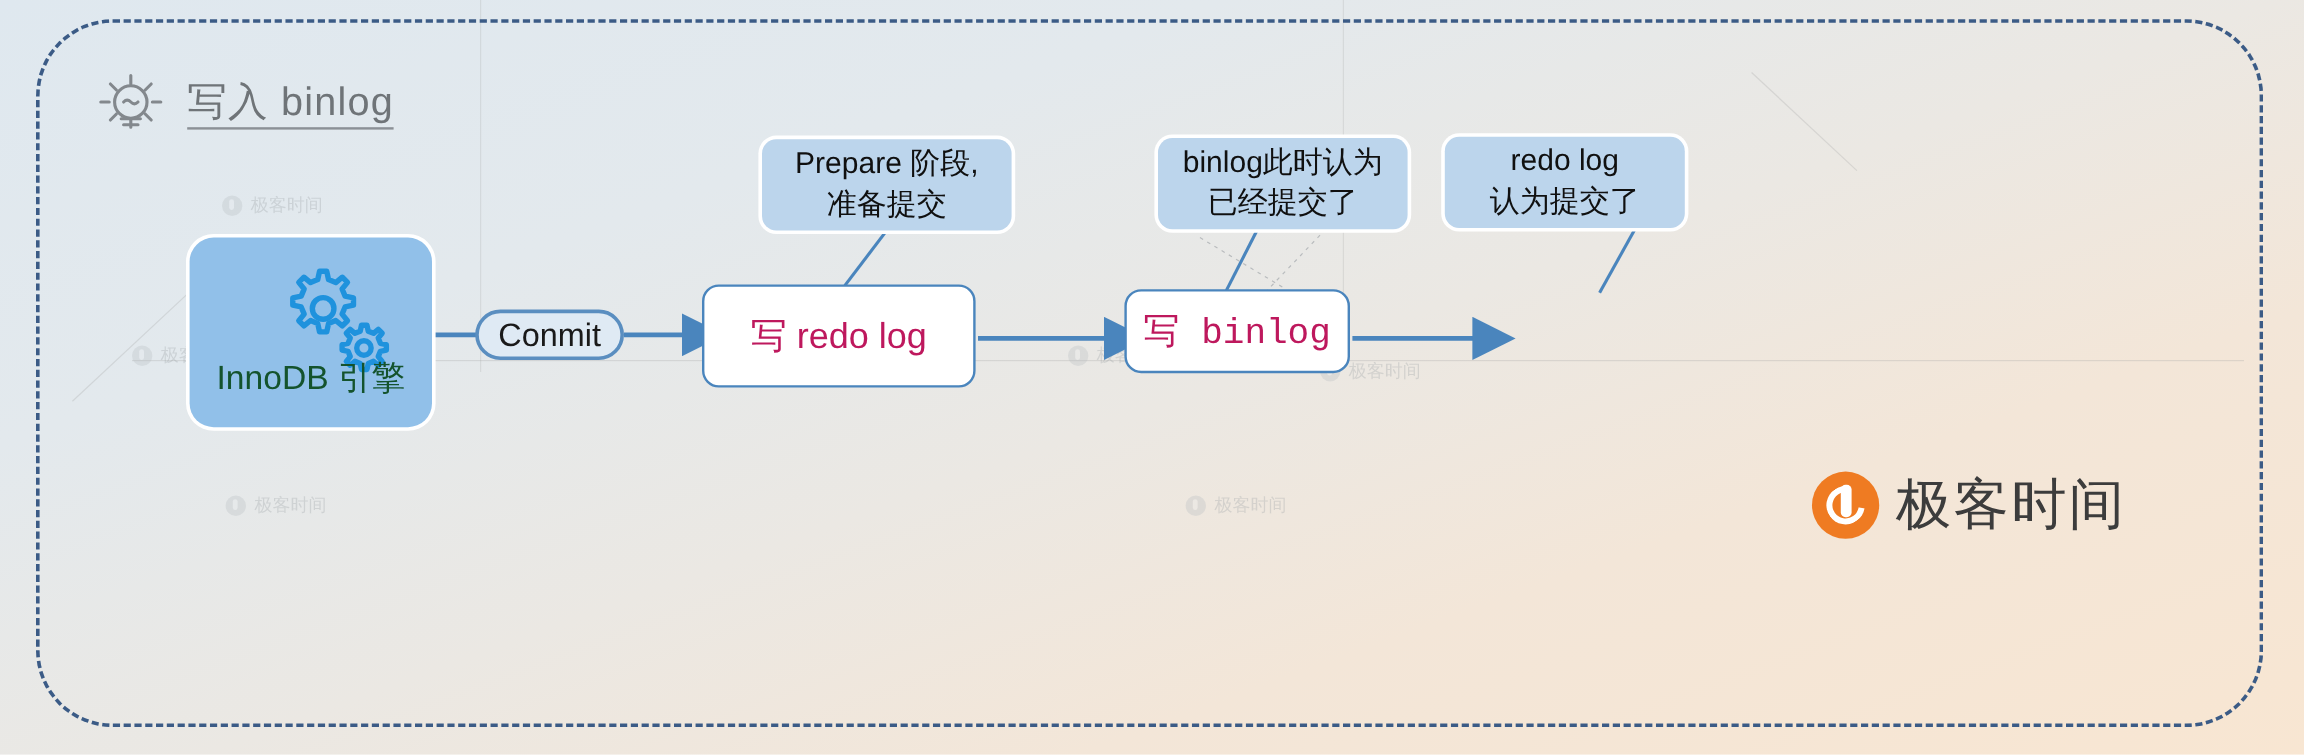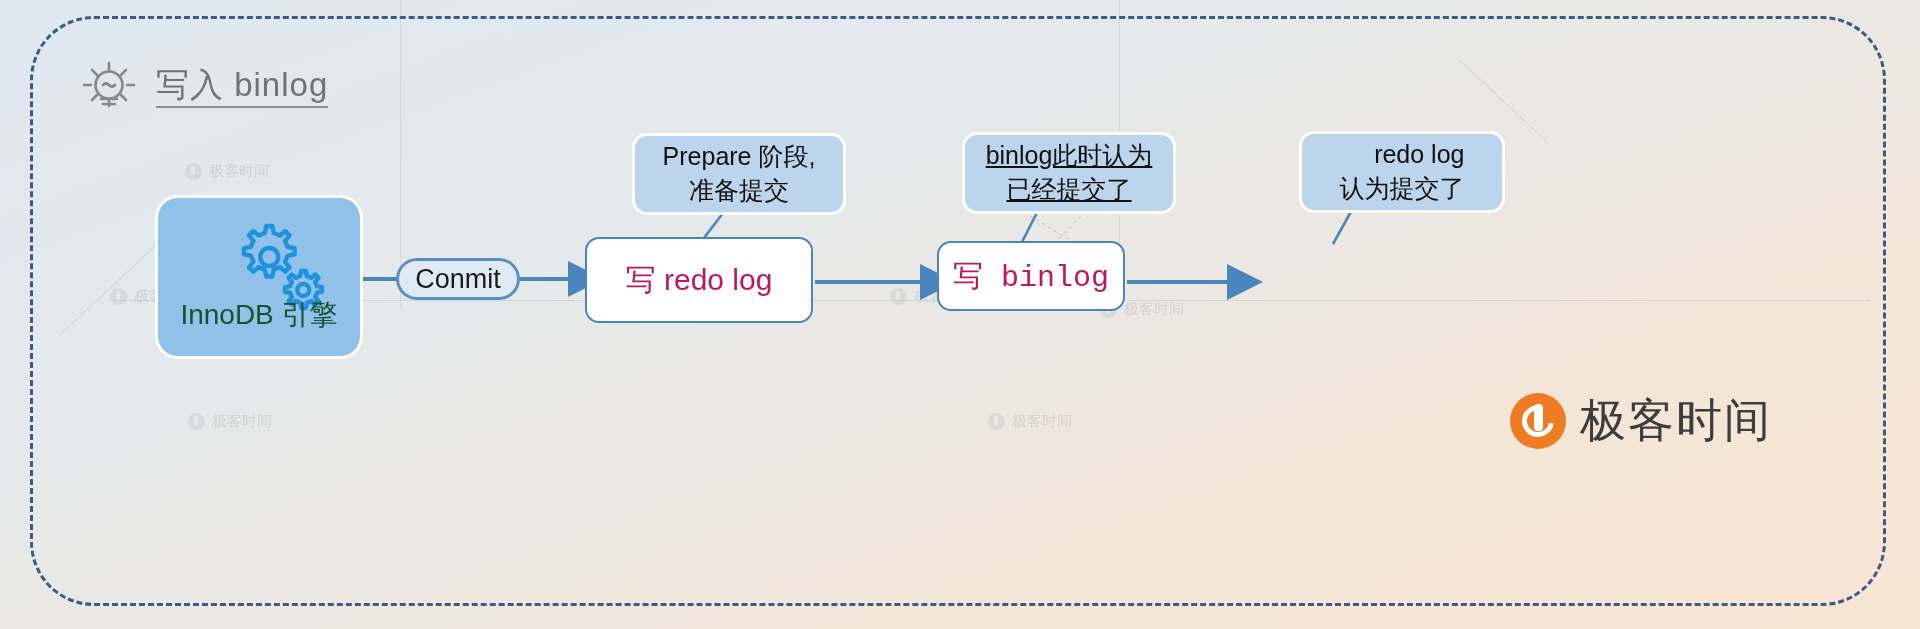--- a/index.html
+++ b/index.html
@@ -53,25 +53,25 @@
   }
   #box-redo{left:585px;top:237px;width:228px;height:86px;}
   #box-binlog{left:937px;top:241px;width:188px;height:70px;font-family:Liberation Mono, monospace;}
   #box-commit{left:1243px;top:243px;width:208px;height:76px;}
 
   
   .bubble{
     position:absolute;background:#bcd5ec;border-radius:12px;
     box-shadow:0 0 0 3px #ffffff;
     display:flex;align-items:center;justify-content:center;text-align:center;
-    font-size:25px;color:#101010;line-height:1.35;box-sizing:border-box;padding:8px 14px;margin-top:20px;
+    font-size:25px;color:#101010;line-height:1.35;box-sizing:border-box;padding:8px 14px;
   }
   #bub1{left:635px;top:116px;width:208px;height:76px;}
-  #bub2{left:965px;top:115px;width:208px;height:76px;text-decoration:underline;}
-  #bub3{left:1302px;top:114px;width:200px;height:76px;text-align:right;}
+  #bub2{left:965px;top:115px;width:208px;height:76px;}
+  #bub3{left:1204px;top:114px;width:200px;height:76px;}
 
   
   svg#wires{position:absolute;left:0;top:0;width:1920px;height:629px;pointer-events:none;}
 
   
   .wm{
     position:absolute;display:flex;align-items:center;gap:7px;
     opacity:.30;color:#9aa0a4;font-size:15px;white-space:nowrap;
   }
   .wm .wmark{

